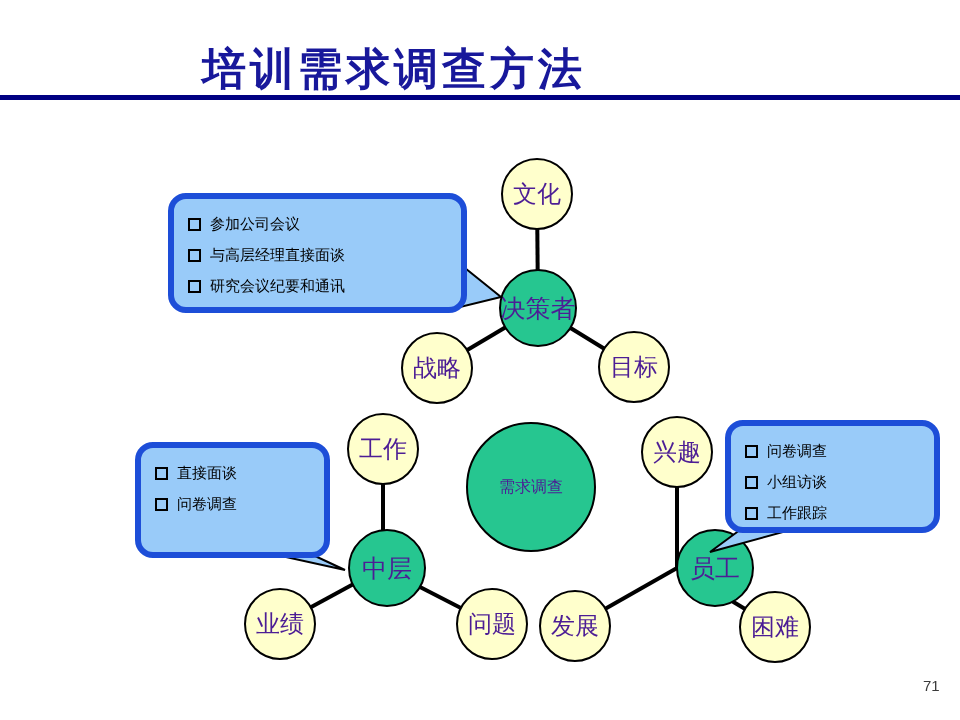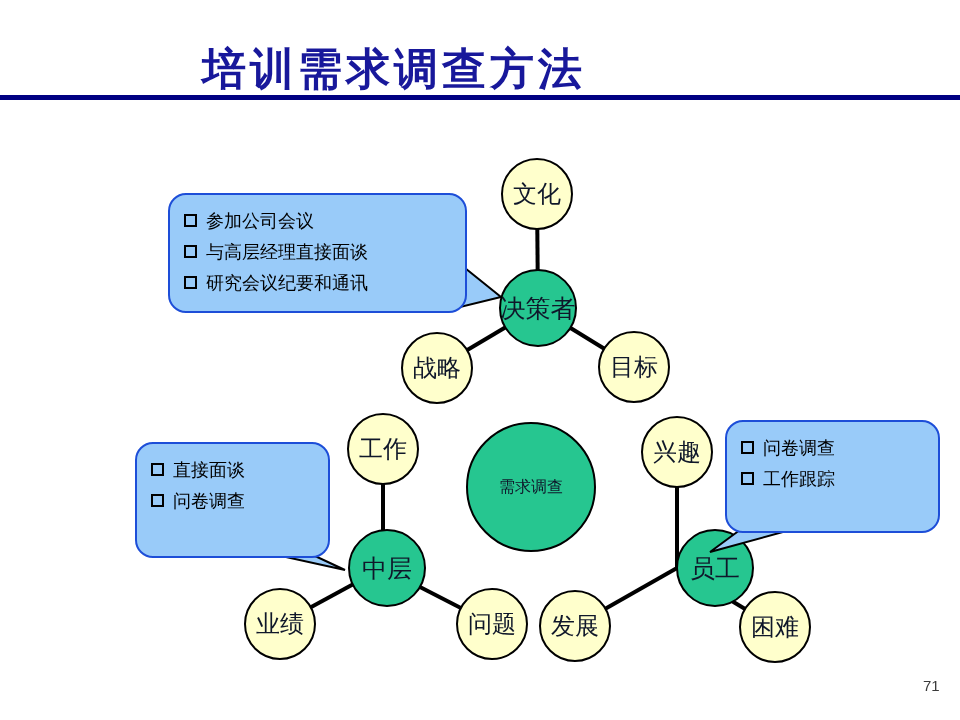--- a/index.html
+++ b/index.html
@@ -17,32 +17,32 @@
   }
   .title-rule {
     position:absolute; left:0; top:95px; width:960px; height:5px;
     background:var(--rule-navy,#000082);
   }
   svg.layer { position:absolute; left:0; top:0; pointer-events:none; }
   .circle {
     position:absolute; box-sizing:border-box;
     border:2px solid #000; border-radius:50%;
     display:flex; align-items:center; justify-content:center;
-    color:#0f172a; font-family:"Liberation Serif", serif;
+    color:#4c1d95; font-family:"Liberation Serif", serif;
     white-space:nowrap; text-align:center;
   }
   .sat  { width:72px;  height:72px;  background:var(--sat-yellow,#FFFFCC); font-size:24px; }
   .hub  { width:78px;  height:78px;  background:var(--hub-green,#26C690);  font-size:25px; }
   .center-node { width:130px; height:130px; background:var(--hub-green,#26C690); font-size:16px; }
   .callout {
     position:absolute; box-sizing:border-box;
     background:var(--callout-blue,#99CBF9);
-    border:2px solid #1d4ed8; border-radius:18px;
+    border:6px solid #1d4ed8; border-radius:18px;
     padding:10px 8px 0 14px;
-    font-family:"Liberation Serif", serif; font-size:18px; color:#000;
+    font-family:"Liberation Serif", serif; font-size:15px; color:#000;
   }
   .callout .line { display:flex; align-items:center; height:31px; white-space:nowrap; }
   .sq-bullet {
     display:inline-block; width:9px; height:9px;
     border:2px solid #000; background:transparent;
     margin-right:9px; flex:0 0 auto;
   }
   .page-number {
     position:absolute; left:923px; top:677px;
     font-size:15px; color:#3a3a3a;
@@ -146,19 +146,23 @@
       </div>
   </div>
 
   <div class="callout" style="left:725px;top:420px;width:215px;height:113px;">
     <div class="line">
       <span class="sq-bullet"></span>
       <span>问卷调查</span>
       </div>
     <div class="line">
       <span class="sq-bullet"></span>
+      <span>小组访谈</span>
+      </div>
+    <div class="line">
+      <span class="sq-bullet"></span>
       <span>工作跟踪</span>
       </div>
   </div>
 
   <div class="page-number">71</div>
 
 </div>
 
 </body></html>

